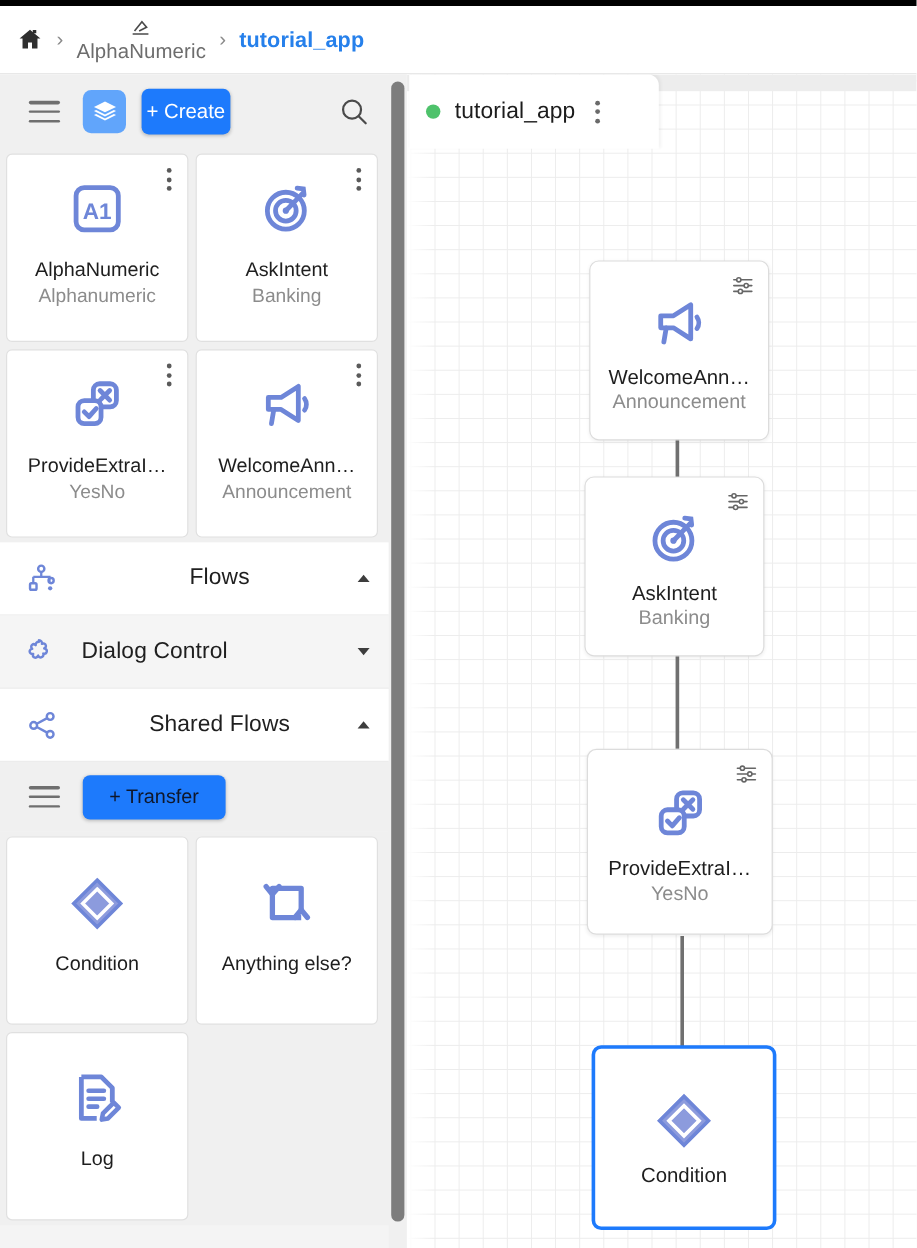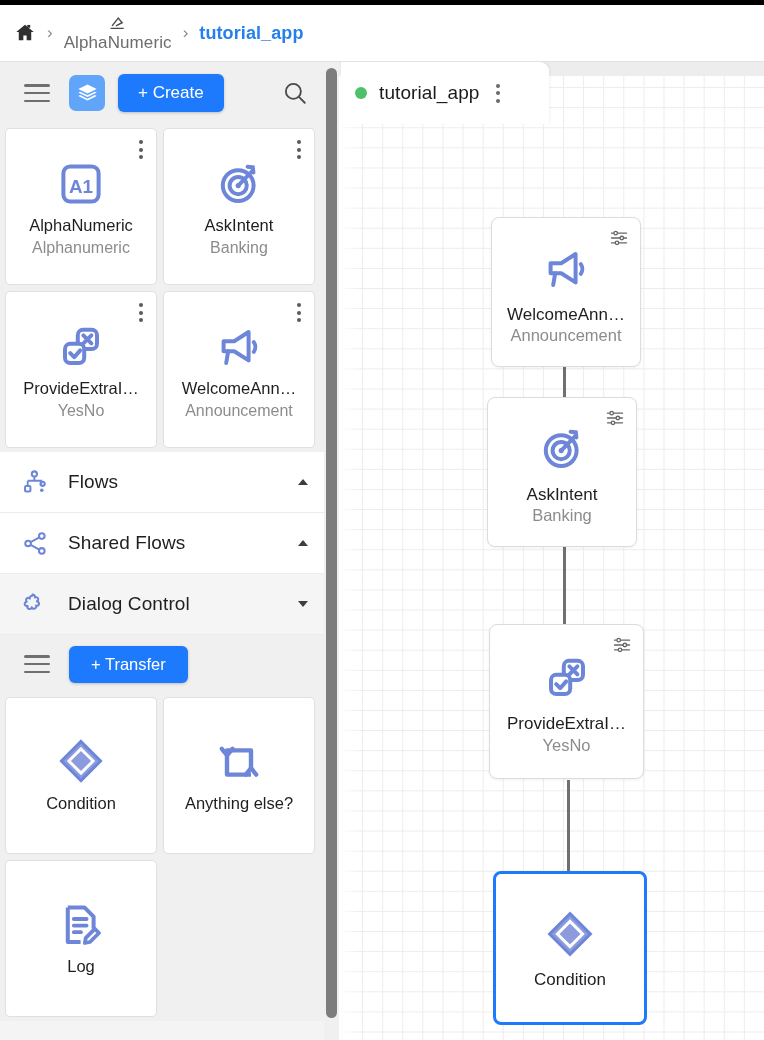--- a/index.html
+++ b/index.html
@@ -49,55 +49,55 @@
     padding:0 16px 0 24px; gap:0;
   }
   .hamb { width:26px; height:18px; display:flex; flex-direction:column; justify-content:space-between; cursor:pointer; }
   .hamb i { display:block; height:2.5px; background:#6f6f6f; border-radius:2px; }
   .stack-btn {
     width:36px;height:36px;background:#61a5fb;border-radius:7px;
     margin-left:19px; display:flex;align-items:center;justify-content:center;
   }
   .create-btn {
     margin-left:13px; background:#1d7afc; color:#fff; border:none;
-    height:38px; padding:0 20px; border-radius:6px; font-size:17px;
+    height:38px; padding:0 4px; border-radius:6px; font-size:17px;
     font-family:"Liberation Sans",sans-serif; cursor:pointer; font-weight:400;
     box-shadow:0 1px 3px rgba(0,0,0,.22);
   }
   .search-ic { margin-left:auto; width:26px; height:26px; cursor:pointer; }
 
   
   .card-grid { background:#f0f0f0; padding:4px 4px 4px 5px; display:flex; flex-wrap:wrap; gap:6px; }
   .mini-card {
     width:152px; height:157px; background:#fff; border:1px solid #e0e0e0;
     border-radius:5px; position:relative; display:flex; flex-direction:column;
     align-items:center; justify-content:center; cursor:pointer;
   }
   .kebab { position:absolute; top:11px; right:13px; display:flex; flex-direction:column; gap:3.5px; cursor:pointer; }
   .kebab b { width:4px;height:4px;border-radius:50%;background:#5a5a5a;display:block; }
-  .mc-icon { height:58px; display:flex; align-items:flex-end; justify-content:center; margin-bottom:8px; margin-top:-6px; }
+  .mc-icon { height:58px; display:flex; align-items:flex-start; justify-content:center; margin-bottom:8px; margin-top:-6px; }
   .mc-title { font-size:16.5px; color:#1e1e1e; text-align:center; line-height:1.2; max-width:140px; }
   .mc-sub { font-size:16px; color:#8c8c8c; text-align:center; margin-top:3px; line-height:1.15; }
   .mc-sub.two { font-size:15px; }
 
   
   .acc-row {
     height:61px; display:flex; align-items:center; padding:0 16px 0 22px;
     cursor:pointer; border-bottom:1px solid #ececec;
   }
-  .acc-row.white { background:#fff; }
+  .acc-row.white { background:#fff;text-align:center; }
   .acc-row.grey { background:#f5f5f5; }
   .acc-ic { width:27px; height:27px; flex:0 0 auto; }
   .acc-label { font-size:19px; color:#1f1f1f; margin-left:19px; flex:1; letter-spacing:.1px; }
 
   .toolbar2 {
     height:58px; background:#f0f0f0; display:flex; align-items:center; padding:0 0 0 24px;
   }
   .transfer-btn {
-    margin-left:19px; background:#1d7afc; color:#ffffff; border:none; height:37px;
+    margin-left:19px; background:#1d7afc; color:#0f172a; border:none; height:37px;
     padding:0 22px; border-radius:6px; font-size:16.5px;
     font-family:"Liberation Sans",sans-serif; cursor:pointer;
     box-shadow:0 1px 3px rgba(0,0,0,.22);
     text-align:right;
   }
 
   
   .sb-track { position:absolute; top:62px; left:324px; width:15px; height:978px; background:#f0f0f0; z-index:25; }
   .sb-thumb { position:absolute; left:326px; width:11px; border-radius:6px; background:#7d7d7d; z-index:26; }
 
@@ -275,37 +275,37 @@
           <circle cx="11" cy="4.4" r="2.3" fill="none" stroke="#6e86d8" stroke-width="1.8"></circle>
           <rect x="2.7" y="15.2" width="4.8" height="4.8" rx="1" fill="none" stroke="#6e86d8" stroke-width="1.8"></rect>
           <circle cx="18.3" cy="13.2" r="1.9" fill="none" stroke="#6e86d8" stroke-width="1.8"></circle>
           <circle cx="17.6" cy="18.9" r="1.6" fill="#6e86d8"></circle>
           <path d="M11 6.8v3.6M5.1 10.4h12V15M5.1 10.4V15" stroke="#6e86d8" stroke-width="1.7" fill="none"></path>
         </svg>
         <span class="acc-label">Flows</span>
         <span class="caret-u"></span>
       </div>
 
+      <div class="acc-row grey">
+        <svg class="acc-ic" viewBox="0 0 24 24">
+          <path fill="none" stroke="#6e86d8" stroke-width="1.8" stroke-linejoin="round" d="M9.3 3.2c1.6 0 2.6 1.3 2.2 2.6 1.1-.6 2.6-.1 2.9 1.2.2 1-.4 1.8-1.2 2.2 1.3.4 2.2 1.3 1.9 2.5-.3 1.1-1.5 1.6-2.6 1.3.5 1.2-.2 2.5-1.5 2.8-1.1.2-2-.4-2.3-1.3-.5 1.2-1.7 1.9-2.8 1.4-1-.5-1.3-1.6-.9-2.6-1.3.3-2.5-.5-2.6-1.7-.1-1.1.8-2 1.9-2.1-.9-.8-1-2.1-.1-2.9.8-.7 2-.6 2.7.2-.2-1.4.7-2.6 2.4-2.6z"></path>
+        </svg>
+        <span class="acc-label">Dialog Control</span>
+        <span class="caret-d"></span>
+      </div>
+
       <div class="acc-row white">
         <svg class="acc-ic" viewBox="0 0 24 24">
           <circle cx="17.6" cy="5.4" r="2.5" fill="none" stroke="#6e86d8" stroke-width="1.8"></circle>
           <circle cx="5.4" cy="12" r="2.5" fill="none" stroke="#6e86d8" stroke-width="1.8"></circle>
           <circle cx="17.6" cy="18.6" r="2.5" fill="none" stroke="#6e86d8" stroke-width="1.8"></circle>
           <path d="M7.7 10.8 15.4 6.6M7.7 13.2l7.7 4.2" stroke="#6e86d8" stroke-width="1.8" fill="none"></path>
         </svg>
         <span class="acc-label">Shared Flows</span>
         <span class="caret-u"></span>
-      </div>
-
-      <div class="acc-row grey">
-        <svg class="acc-ic" viewBox="0 0 24 24">
-          <path fill="none" stroke="#6e86d8" stroke-width="1.8" stroke-linejoin="round" d="M9.3 3.2c1.6 0 2.6 1.3 2.2 2.6 1.1-.6 2.6-.1 2.9 1.2.2 1-.4 1.8-1.2 2.2 1.3.4 2.2 1.3 1.9 2.5-.3 1.1-1.5 1.6-2.6 1.3.5 1.2-.2 2.5-1.5 2.8-1.1.2-2-.4-2.3-1.3-.5 1.2-1.7 1.9-2.8 1.4-1-.5-1.3-1.6-.9-2.6-1.3.3-2.5-.5-2.6-1.7-.1-1.1.8-2 1.9-2.1-.9-.8-1-2.1-.1-2.9.8-.7 2-.6 2.7.2-.2-1.4.7-2.6 2.4-2.6z"></path>
-        </svg>
-        <span class="acc-label">Dialog Control</span>
-        <span class="caret-d"></span>
       </div>
 
       <div class="toolbar2">
         <div class="hamb">
             <i></i>
             <i></i>
             <i></i>
           </div>
         <button class="transfer-btn">+  Transfer</button>
       </div>

